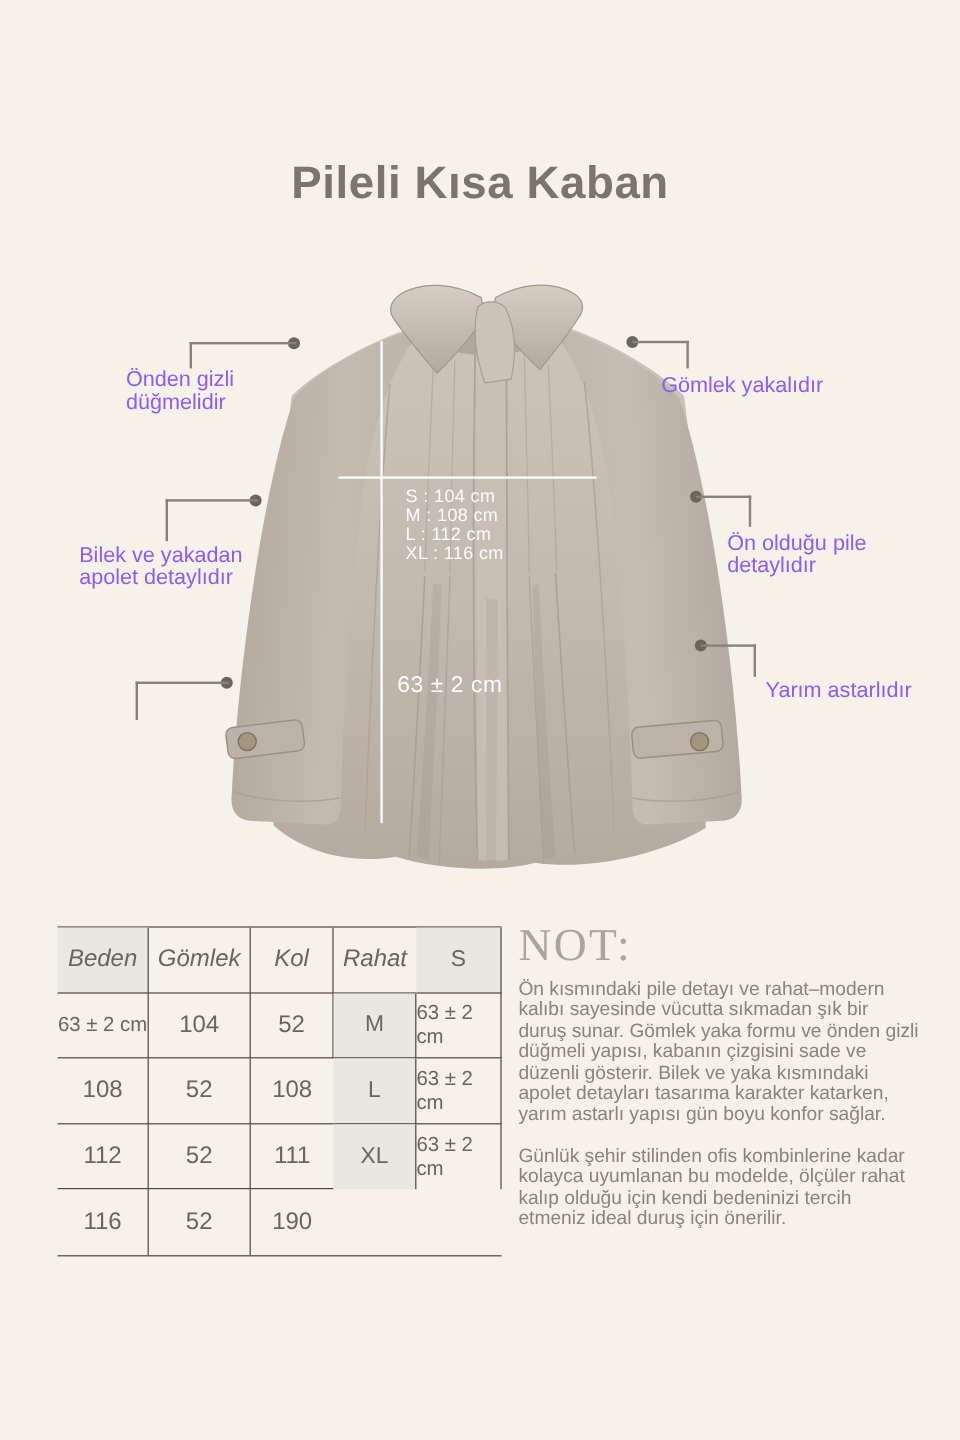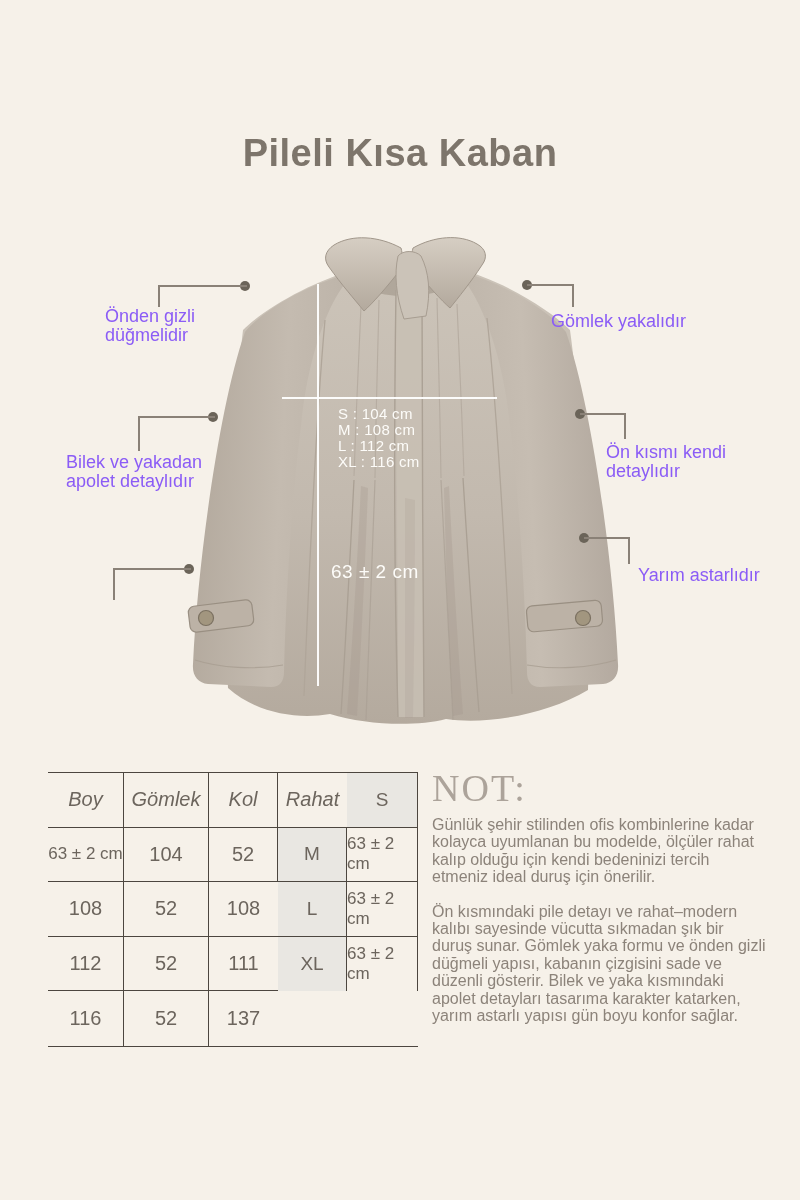--- a/index.html
+++ b/index.html
@@ -144,36 +144,36 @@
   <span class="callout-dot" style="left:208px;top:412px;"></span>
   <div class="callout-elbow elbow-left" style="left:138px;top:416px;width:75px;height:33px;"></div>
   <div class="callout-text" style="left:66px;top:453px;">
     <span>Bilek ve yakadan</span>
     <span>apolet detaylıdır</span>
   </div>
 
   <span class="callout-dot" style="left:575px;top:409px;"></span>
   <div class="callout-elbow elbow-right" style="left:580px;top:413px;width:44px;height:24px;"></div>
   <div class="callout-text" style="left:606px;top:443px;">
-    <span>Ön kısmı kendi</span>
+    <span>Ön olduğu pile</span>
     <span>detaylıdır</span>
   </div>
 
   <span class="callout-dot" style="left:184px;top:564px;"></span>
   <div class="callout-elbow elbow-left" style="left:113px;top:568px;width:76px;height:30px;"></div>
 
   <span class="callout-dot" style="left:579px;top:533px;"></span>
   <div class="callout-elbow elbow-right" style="left:584px;top:537px;width:44px;height:25px;"></div>
   <div class="callout-text" style="left:609px;top:566px;margin-left:29px;">
     <span>Yarım astarlıdır</span>
     <span></span>
   </div>
 
   <div class="size-table">
-    <div class="st-cell st-head col-end">Boy</div>
+    <div class="st-cell st-head col-end shade">Beden</div>
     <div class="st-cell st-head col-end">Gömlek</div>
     <div class="st-cell st-head col-end">Kol</div>
     <div class="st-cell st-head">Rahat</div>
 
     <div class="st-cell st-size col-end shade">S</div>
     <div class="st-cell st-boy col-end">63 ± 2 cm</div>
     <div class="st-cell st-num col-end">104</div>
     <div class="st-cell st-num col-end">52</div>
 
     <div class="st-cell st-size col-end shade">M</div>
@@ -185,22 +185,22 @@
     <div class="st-cell st-size col-end shade">L</div>
     <div class="st-cell st-boy col-end">63 ± 2 cm</div>
     <div class="st-cell st-num col-end">112</div>
     <div class="st-cell st-num col-end">52</div>
     <div class="st-cell st-num">111</div>
 
     <div class="st-cell st-size col-end shade last-row">XL</div>
     <div class="st-cell st-boy col-end last-row">63 ± 2 cm</div>
     <div class="st-cell st-num col-end last-row">116</div>
     <div class="st-cell st-num col-end last-row">52</div>
-    <div class="st-cell st-num last-row">137</div>
+    <div class="st-cell st-num last-row">190</div>
   </div>
 
   <div class="note">
     <div class="note-title">NOT:</div>
+    <p>Ön kısmındaki pile detayı ve rahat–modern kalıbı sayesinde vücutta sıkmadan şık bir duruş sunar. Gömlek yaka formu ve önden gizli düğmeli yapısı, kabanın çizgisini sade ve düzenli gösterir. Bilek ve yaka kısmındaki apolet detayları tasarıma karakter katarken, yarım astarlı yapısı gün boyu konfor sağlar.</p>
     <p>Günlük şehir stilinden ofis kombinlerine kadar kolayca uyumlanan bu modelde, ölçüler rahat kalıp olduğu için kendi bedeninizi tercih etmeniz ideal duruş için önerilir.</p>
-    <p>Ön kısmındaki pile detayı ve rahat–modern kalıbı sayesinde vücutta sıkmadan şık bir duruş sunar. Gömlek yaka formu ve önden gizli düğmeli yapısı, kabanın çizgisini sade ve düzenli gösterir. Bilek ve yaka kısmındaki apolet detayları tasarıma karakter katarken, yarım astarlı yapısı gün boyu konfor sağlar.</p>
   </div>
 
 </div>
 
 </body></html>

